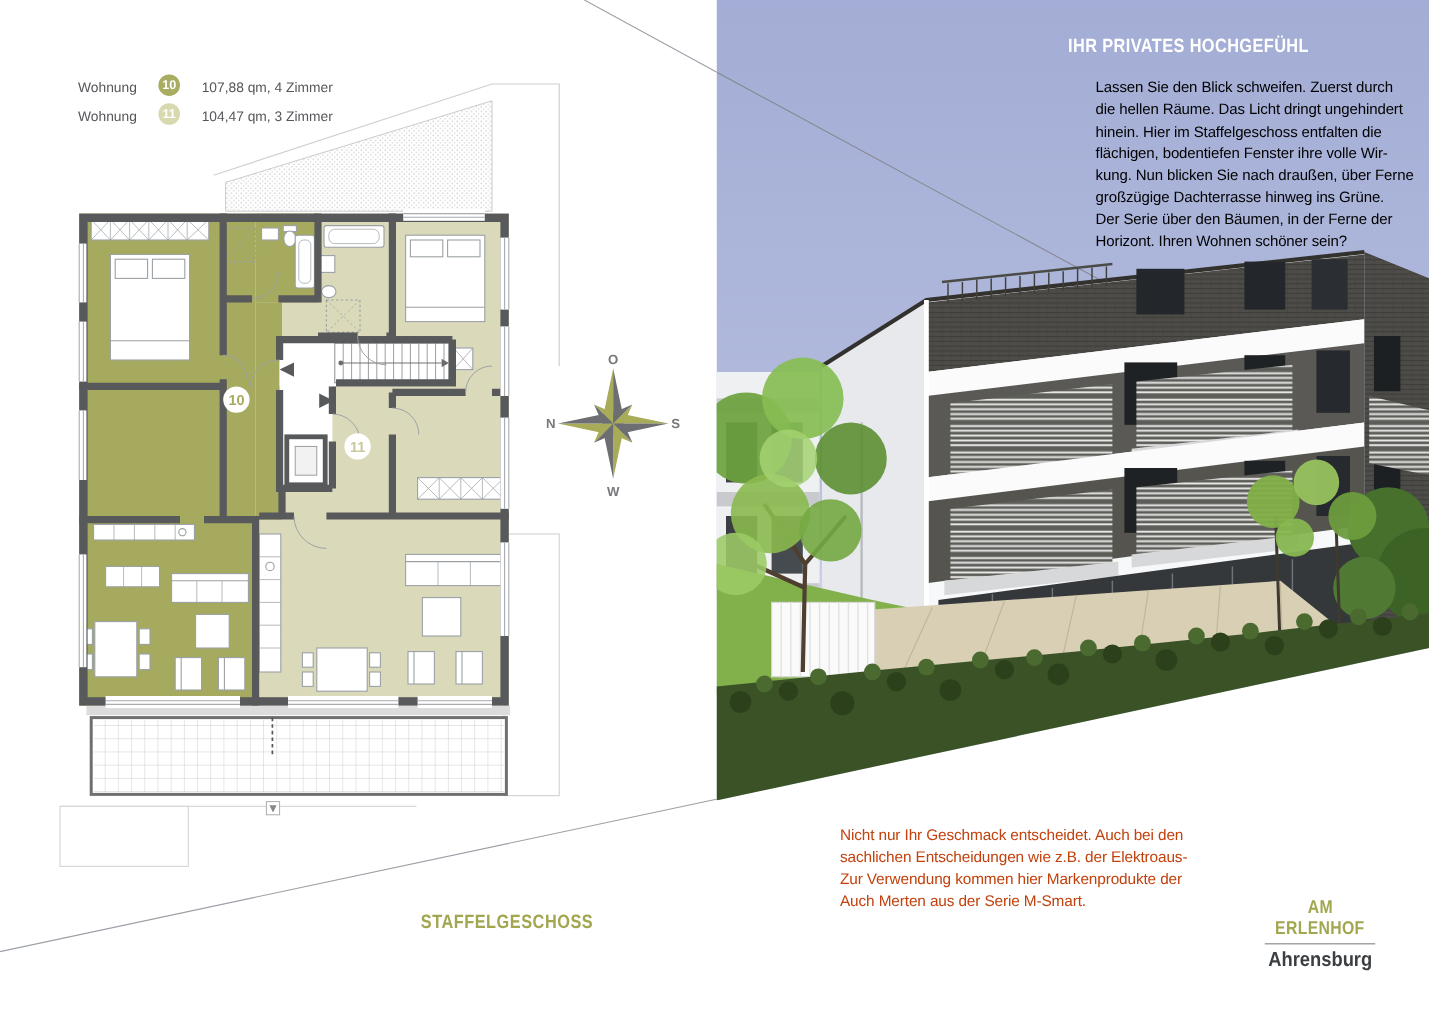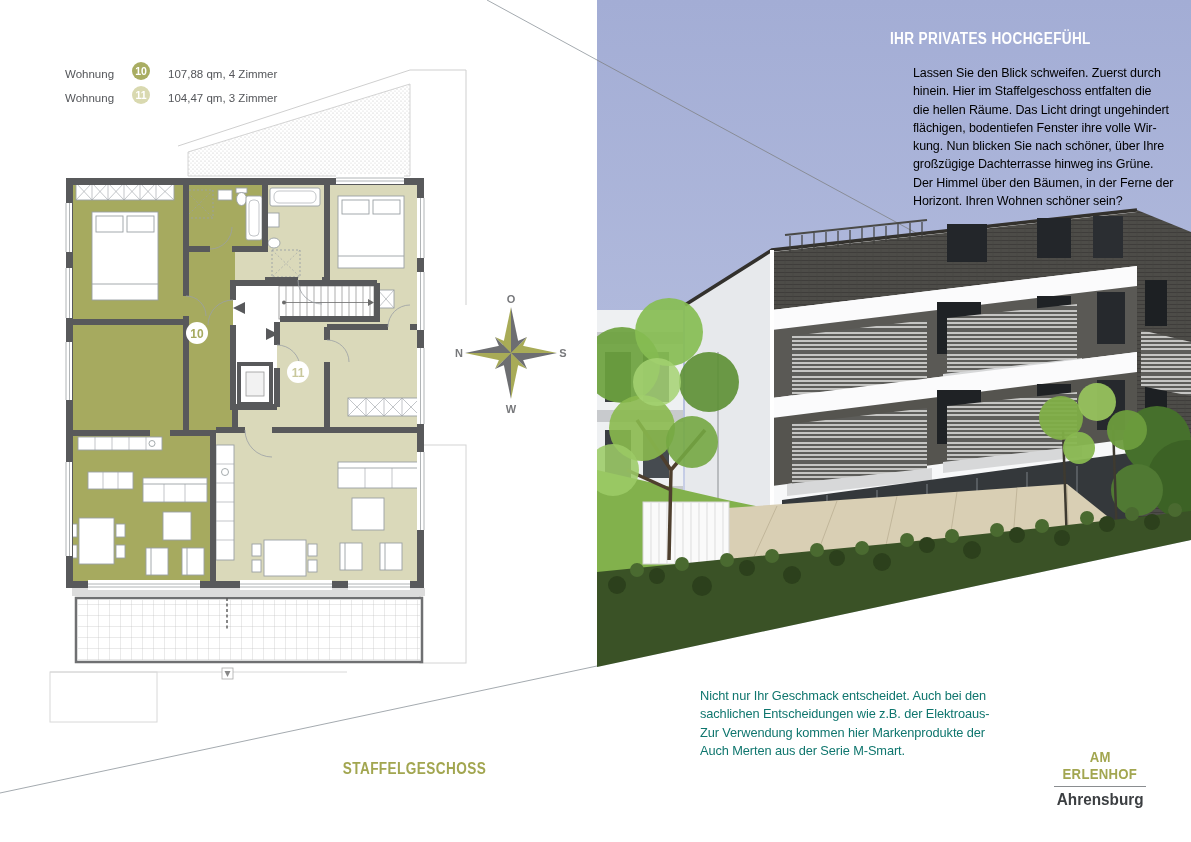--- a/index.html
+++ b/index.html
@@ -13,24 +13,24 @@
          display:flex;align-items:center;justify-content:center;}
   
   .cond{display:inline-block;transform:scaleX(.85);transform-origin:left center;}
   .condc{display:inline-block;transform:scaleX(.85);transform-origin:center center;}
   
   #hero-headline{left:890px;top:30px;font-size:16px;font-weight:bold;color:#fff;
                  letter-spacing:.4px;white-space:nowrap;text-align:center;}
   #hero-body{left:890px;top:64px;font-size:12.5px;color:#000000;line-height:18.3px;
              letter-spacing:-0.1px;white-space:nowrap;margin-left:23px;}
   
-  #footer-body{left:700px;top:687px;font-size:12.8px;color:#0f766e;line-height:18.3px;
+  #footer-body{left:700px;top:687px;font-size:12.8px;color:#c2410c;line-height:18.3px;
                letter-spacing:-0.1px;white-space:nowrap;}
   
-  #plan-caption{left:330px;top:760px;width:185px;text-align:left;font-size:16px;
+  #plan-caption{left:330px;top:760px;width:185px;text-align:center;font-size:16px;
                 font-weight:bold;color:#a2a650;letter-spacing:.5px;}
   
   #brand{left:1052px;top:748px;width:96px;text-align:center;color:#a2a650;}
   #brand .l1,#brand .l2{font-size:15.5px;font-weight:bold;line-height:17px;letter-spacing:.3px;}
   #brand .rule{border-top:1px solid #8a8d90;margin:4px 2px 3px 2px;}
   #brand .city{font-size:17px;color:#3c3f42;font-weight:bold;text-align:right;}
   svg{display:block;}
 </style>
 </head>
 <body>
@@ -485,26 +485,26 @@
         </g>
       </g>
     </g>
   </svg>
 
   <div class="abs" id="hero-headline">
     <span class="cond">IHR PRIVATES HOCHGEFÜHL</span>
   </div>
   <div class="abs" id="hero-body">
     <div>Lassen Sie den Blick schweifen. Zuerst durch</div>
+    <div>die hellen Räume. Das Licht dringt ungehindert</div>
     <div>hinein. Hier im Staffelgeschoss entfalten die</div>
-    <div>die hellen Räume. Das Licht dringt ungehindert</div>
     <div>flächigen, bodentiefen Fenster ihre volle Wir-</div>
-    <div>kung. Nun blicken Sie nach schöner, über Ihre</div>
+    <div>kung. Nun blicken Sie nach draußen, über Ferne</div>
     <div>großzügige Dachterrasse hinweg ins Grüne.</div>
-    <div>Der Himmel über den Bäumen, in der Ferne der</div>
+    <div>Der Serie über den Bäumen, in der Ferne der</div>
     <div>Horizont. Ihren Wohnen schöner sein?</div>
   </div>
 
   <div class="abs" id="footer-body">
     <div>Nicht nur Ihr Geschmack entscheidet. Auch bei den</div>
     <div>sachlichen Entscheidungen wie z.B. der Elektroaus-</div>
     <div>Zur Verwendung kommen hier Markenprodukte der</div>
     <div>Auch Merten aus der Serie M-Smart.</div>
   </div>
 

